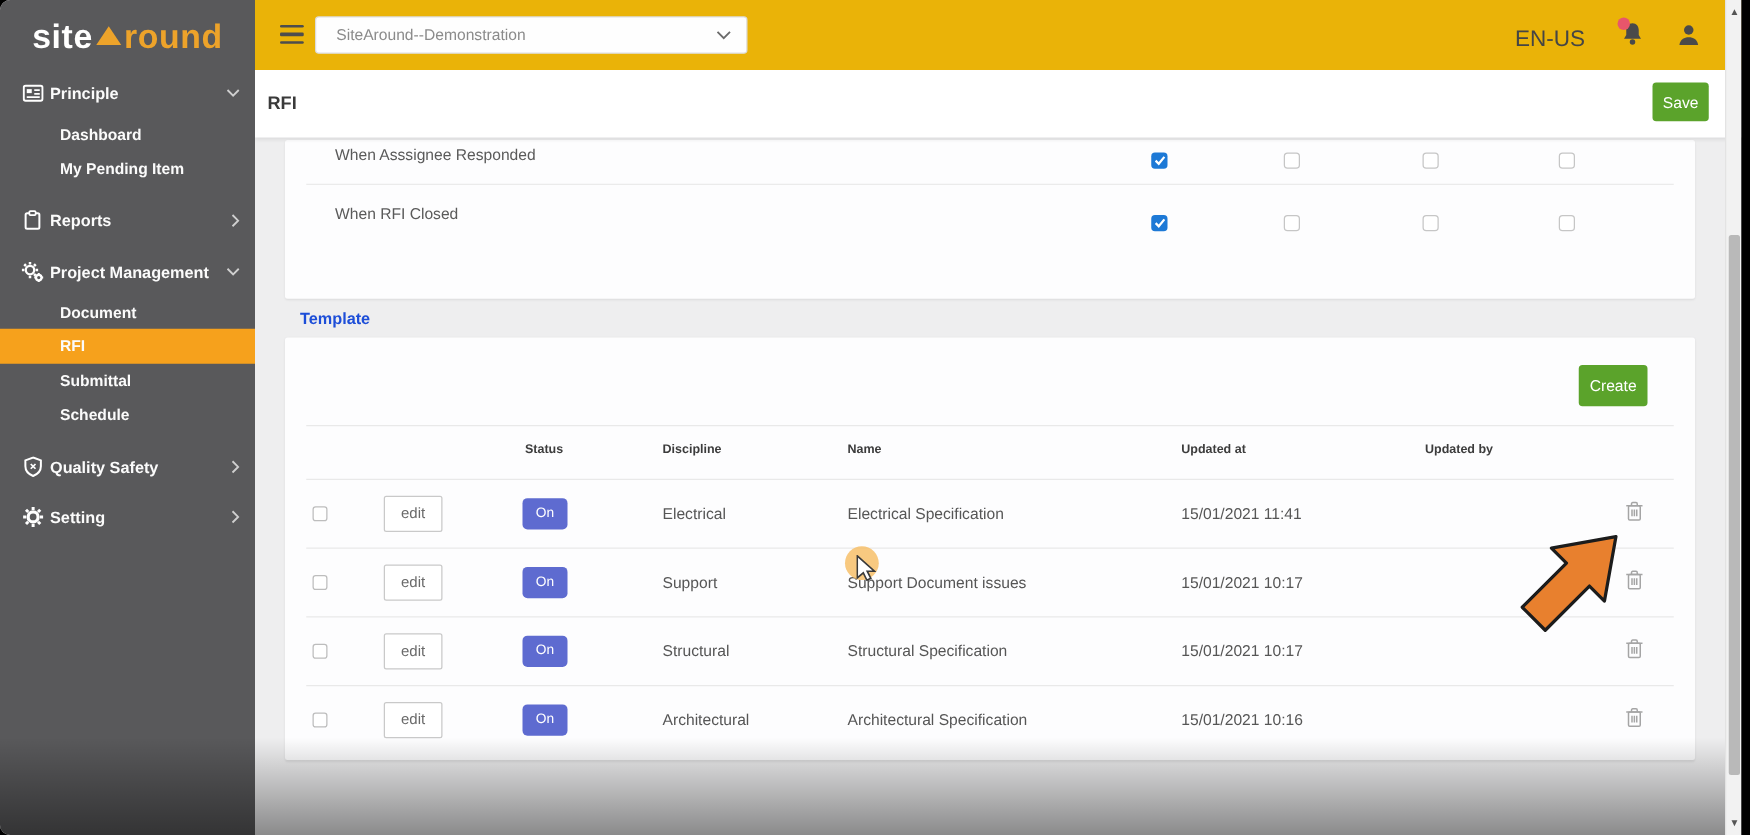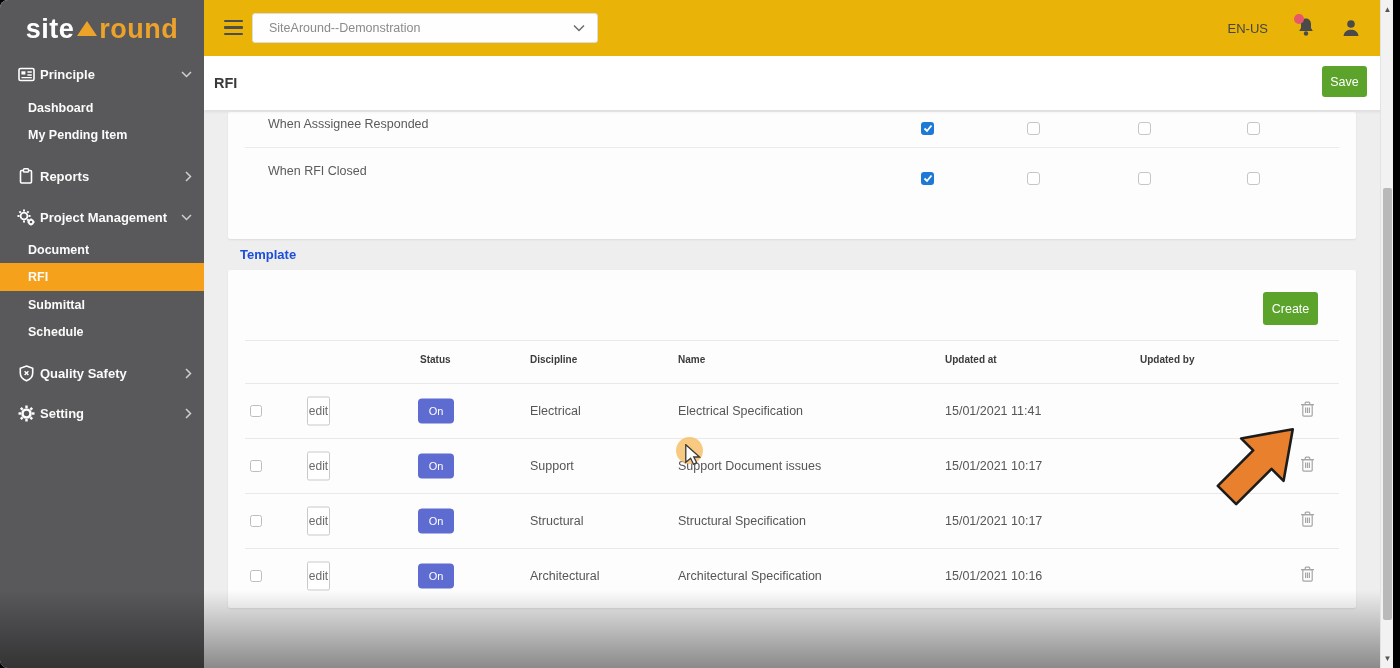--- a/index.html
+++ b/index.html
@@ -10,31 +10,31 @@
   .sidebar { position:absolute; left:0; top:0; width:204px; height:668px; background:#59595b; z-index:5; }
   .logo { position:absolute; left:0; top:0; width:204px; height:58px; display:flex; align-items:center; justify-content:center; }
   .logo .site { color:#fff; font-size:27px; font-weight:800; letter-spacing:0.5px; }
   .logo .tri { width:0; height:0; border-left:10px solid transparent; border-right:10px solid transparent; border-bottom:15px solid #eda32a; margin:0 2px 2px 3px; }
   .logo .round { color:#eda32a; font-size:27px; font-weight:800; letter-spacing:0.5px; }
   .nav-item { position:absolute; left:0; width:204px; height:26px; display:flex; align-items:center; color:#fbfbfb; font-size:13px; font-weight:600; cursor:pointer; }
   .nav-item .ni-icon { position:absolute; left:17px; width:18px; height:18px; display:flex; align-items:center; justify-content:center; }
   .nav-item .ni-label { position:absolute; left:40px; white-space:nowrap; }
   .nav-item .ni-chev { position:absolute; right:12px; display:flex; }
   .nav-sub { font-weight:600; font-size:12.5px; }
-  .nav-sub .ni-label { left:28px; }
+  .nav-sub .ni-label { left:48px; }
   .nav-active { background:#f6a11c; height:28px; }
 
   
   .topbar { position:absolute; left:204px; top:0; width:1189px; height:56px; background:#eab308; z-index:4; }
   .hamburger { position:absolute; left:20px; top:20px; width:19px; height:15px; display:flex; flex-direction:column; justify-content:space-between; cursor:pointer; }
   .hamburger span { display:block; height:2.2px; background:#4d4d4d; border-radius:1px; }
   .proj-select { position:absolute; left:48px; top:13px; width:346px; height:30px; background:#fefefe; border:1px solid #ddd; border-radius:3px; display:flex; align-items:center; cursor:pointer; }
   .proj-select .ps-label { margin-left:16px; font-size:12.5px; color:#8b8b8b; }
   .proj-select .ps-chev { position:absolute; right:12px; display:flex; }
-  .lang { position:absolute; right:125px; top:21px; font-size:13px; color:#454545; }
+  .lang { position:absolute; right:125px; top:21px; font-size:18px; color:#454545; }
   .bell-wrap { position:absolute; right:75px; top:16px; width:22px; height:24px; cursor:pointer; }
   .bell-badge { position:absolute; left:-2px; top:-2px; width:10px; height:10px; border-radius:50%; background:#e8566b; z-index:2; }
   .user-wrap { position:absolute; right:32px; top:18px; width:20px; height:20px; cursor:pointer; }
 
   
   .page-header { position:absolute; left:204px; top:56px; width:1189px; height:54px; background:#ffffff; box-shadow:0 2px 3px rgba(0,0,0,0.07); z-index:3; }
   .page-title { position:absolute; left:10px; top:19px; font-size:14.5px; font-weight:700; color:#3a3a3a; }
   .btn-green { background:#5ba32b; color:#fff; border:none; border-radius:3px; font-size:12.5px; font-family:"Liberation Sans", sans-serif; cursor:pointer; }
   .save-btn { position:absolute; right:26px; top:10px; width:45px; height:31px; }
 
@@ -52,21 +52,21 @@
   .page-select { position:absolute; left:847px; top:21px; width:164px; height:37px; background:#fff; border:1px solid #d8d8d8; border-radius:3px; display:flex; align-items:center; cursor:pointer; }
   .page-select .ps-label { margin-left:15px; font-size:12.5px; color:#4c4c4c; }
   .page-select .ps-div { position:absolute; right:37px; top:7px; bottom:7px; width:1px; background:#e2e2e2; }
   .page-select .ps-chev { position:absolute; right:11px; display:flex; }
   .create-btn { position:absolute; left:1035px; top:22px; width:55px; height:33px; }
   .tbl-divider { position:absolute; left:17px; right:17px; height:1px; background:#e9e9e9; }
   .th { position:absolute; font-size:10px; font-weight:700; color:#3c3c3c; top:84px; }
   .trow { position:absolute; left:0; width:1128px; height:55px; }
   .trow .cell { position:absolute; top:50%; transform:translateY(-50%); font-size:12.5px; color:#565656; }
   .row-cb { position:absolute; left:22px; top:50%; transform:translateY(-50%); width:12px; height:12px; border:1.5px solid #bdbdbd; border-radius:2.5px; background:#fff; }
-  .edit-btn { position:absolute; left:79px; top:50%; transform:translateY(-50%); width:23px; height:29px; background:#fff; border:1px solid #c9c9c9; border-radius:2px; font-size:12px; color:#6a6a6a; font-family:"Liberation Sans", sans-serif; cursor:pointer; }
+  .edit-btn { position:absolute; left:79px; top:50%; transform:translateY(-50%); width:47px; height:29px; background:#fff; border:1px solid #c9c9c9; border-radius:2px; font-size:12px; color:#6a6a6a; font-family:"Liberation Sans", sans-serif; cursor:pointer; }
   .status-badge { position:absolute; left:190px; top:50%; transform:translateY(-50%); width:36px; height:25px; background:#5e6bd0; border-radius:4px; color:#fff; font-size:11px; display:flex; align-items:center; justify-content:center; cursor:pointer; }
   .c-disc { left:302px; } .c-name { left:450px; } .c-upd { left:717px; } .c-updby { left:912px; }
   .trash { position:absolute; left:1072px; top:50%; transform:translateY(-58%); width:16px; height:18px; cursor:pointer; }
 
   
   .bottom-fade { position:absolute; left:0; top:590px; width:1393px; height:78px; background:linear-gradient(rgba(0,0,0,0), rgba(0,0,0,0.42)); pointer-events:none; z-index:8; }
   .scrollbar { position:absolute; right:0; top:0; width:13px; height:668px; background:#f2f2f2; border-left:1px solid #e3e3e3; z-index:9; }
   .sb-thumb { position:absolute; left:2px; top:188px; width:9px; height:432px; background:#b9b9b9; border-radius:2px; }
   .sb-arrow { position:absolute; left:0; width:13px; text-align:center; font-size:8px; color:#555; }
   .cursor-hl { position:absolute; left:676px; top:437px; width:27px; height:27px; border-radius:50%; background:rgba(246,188,96,0.8); z-index:10; }

